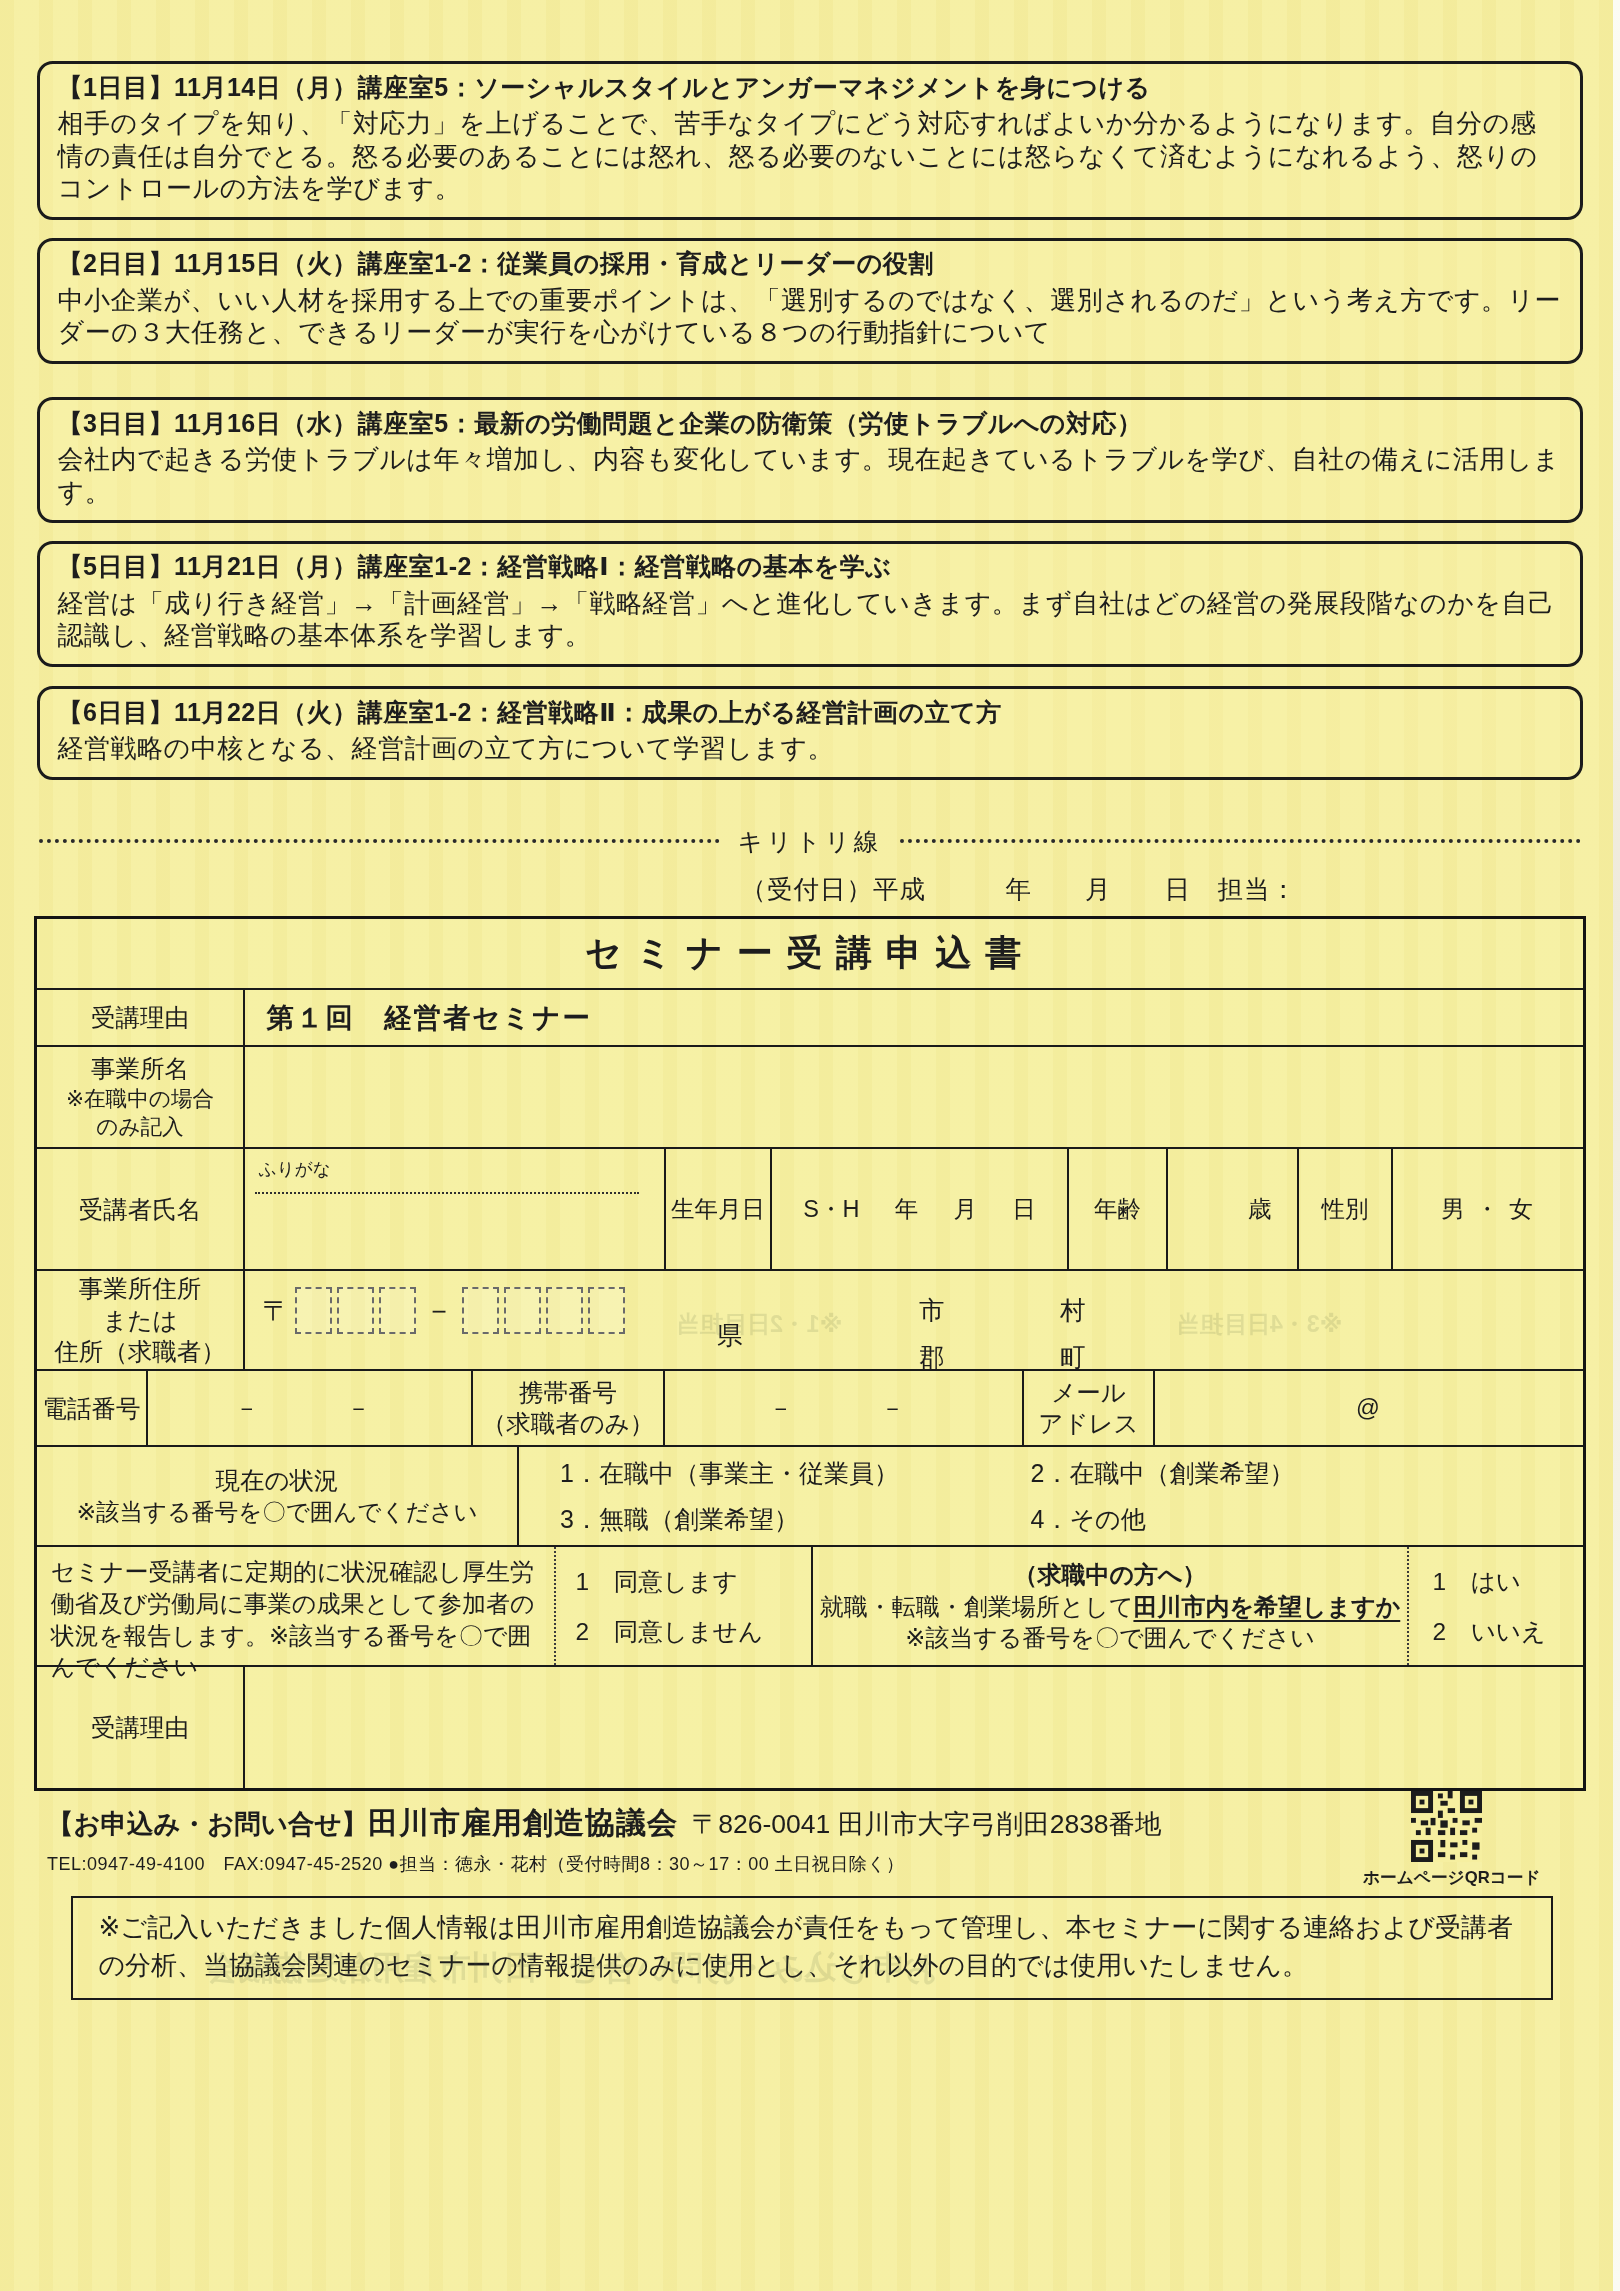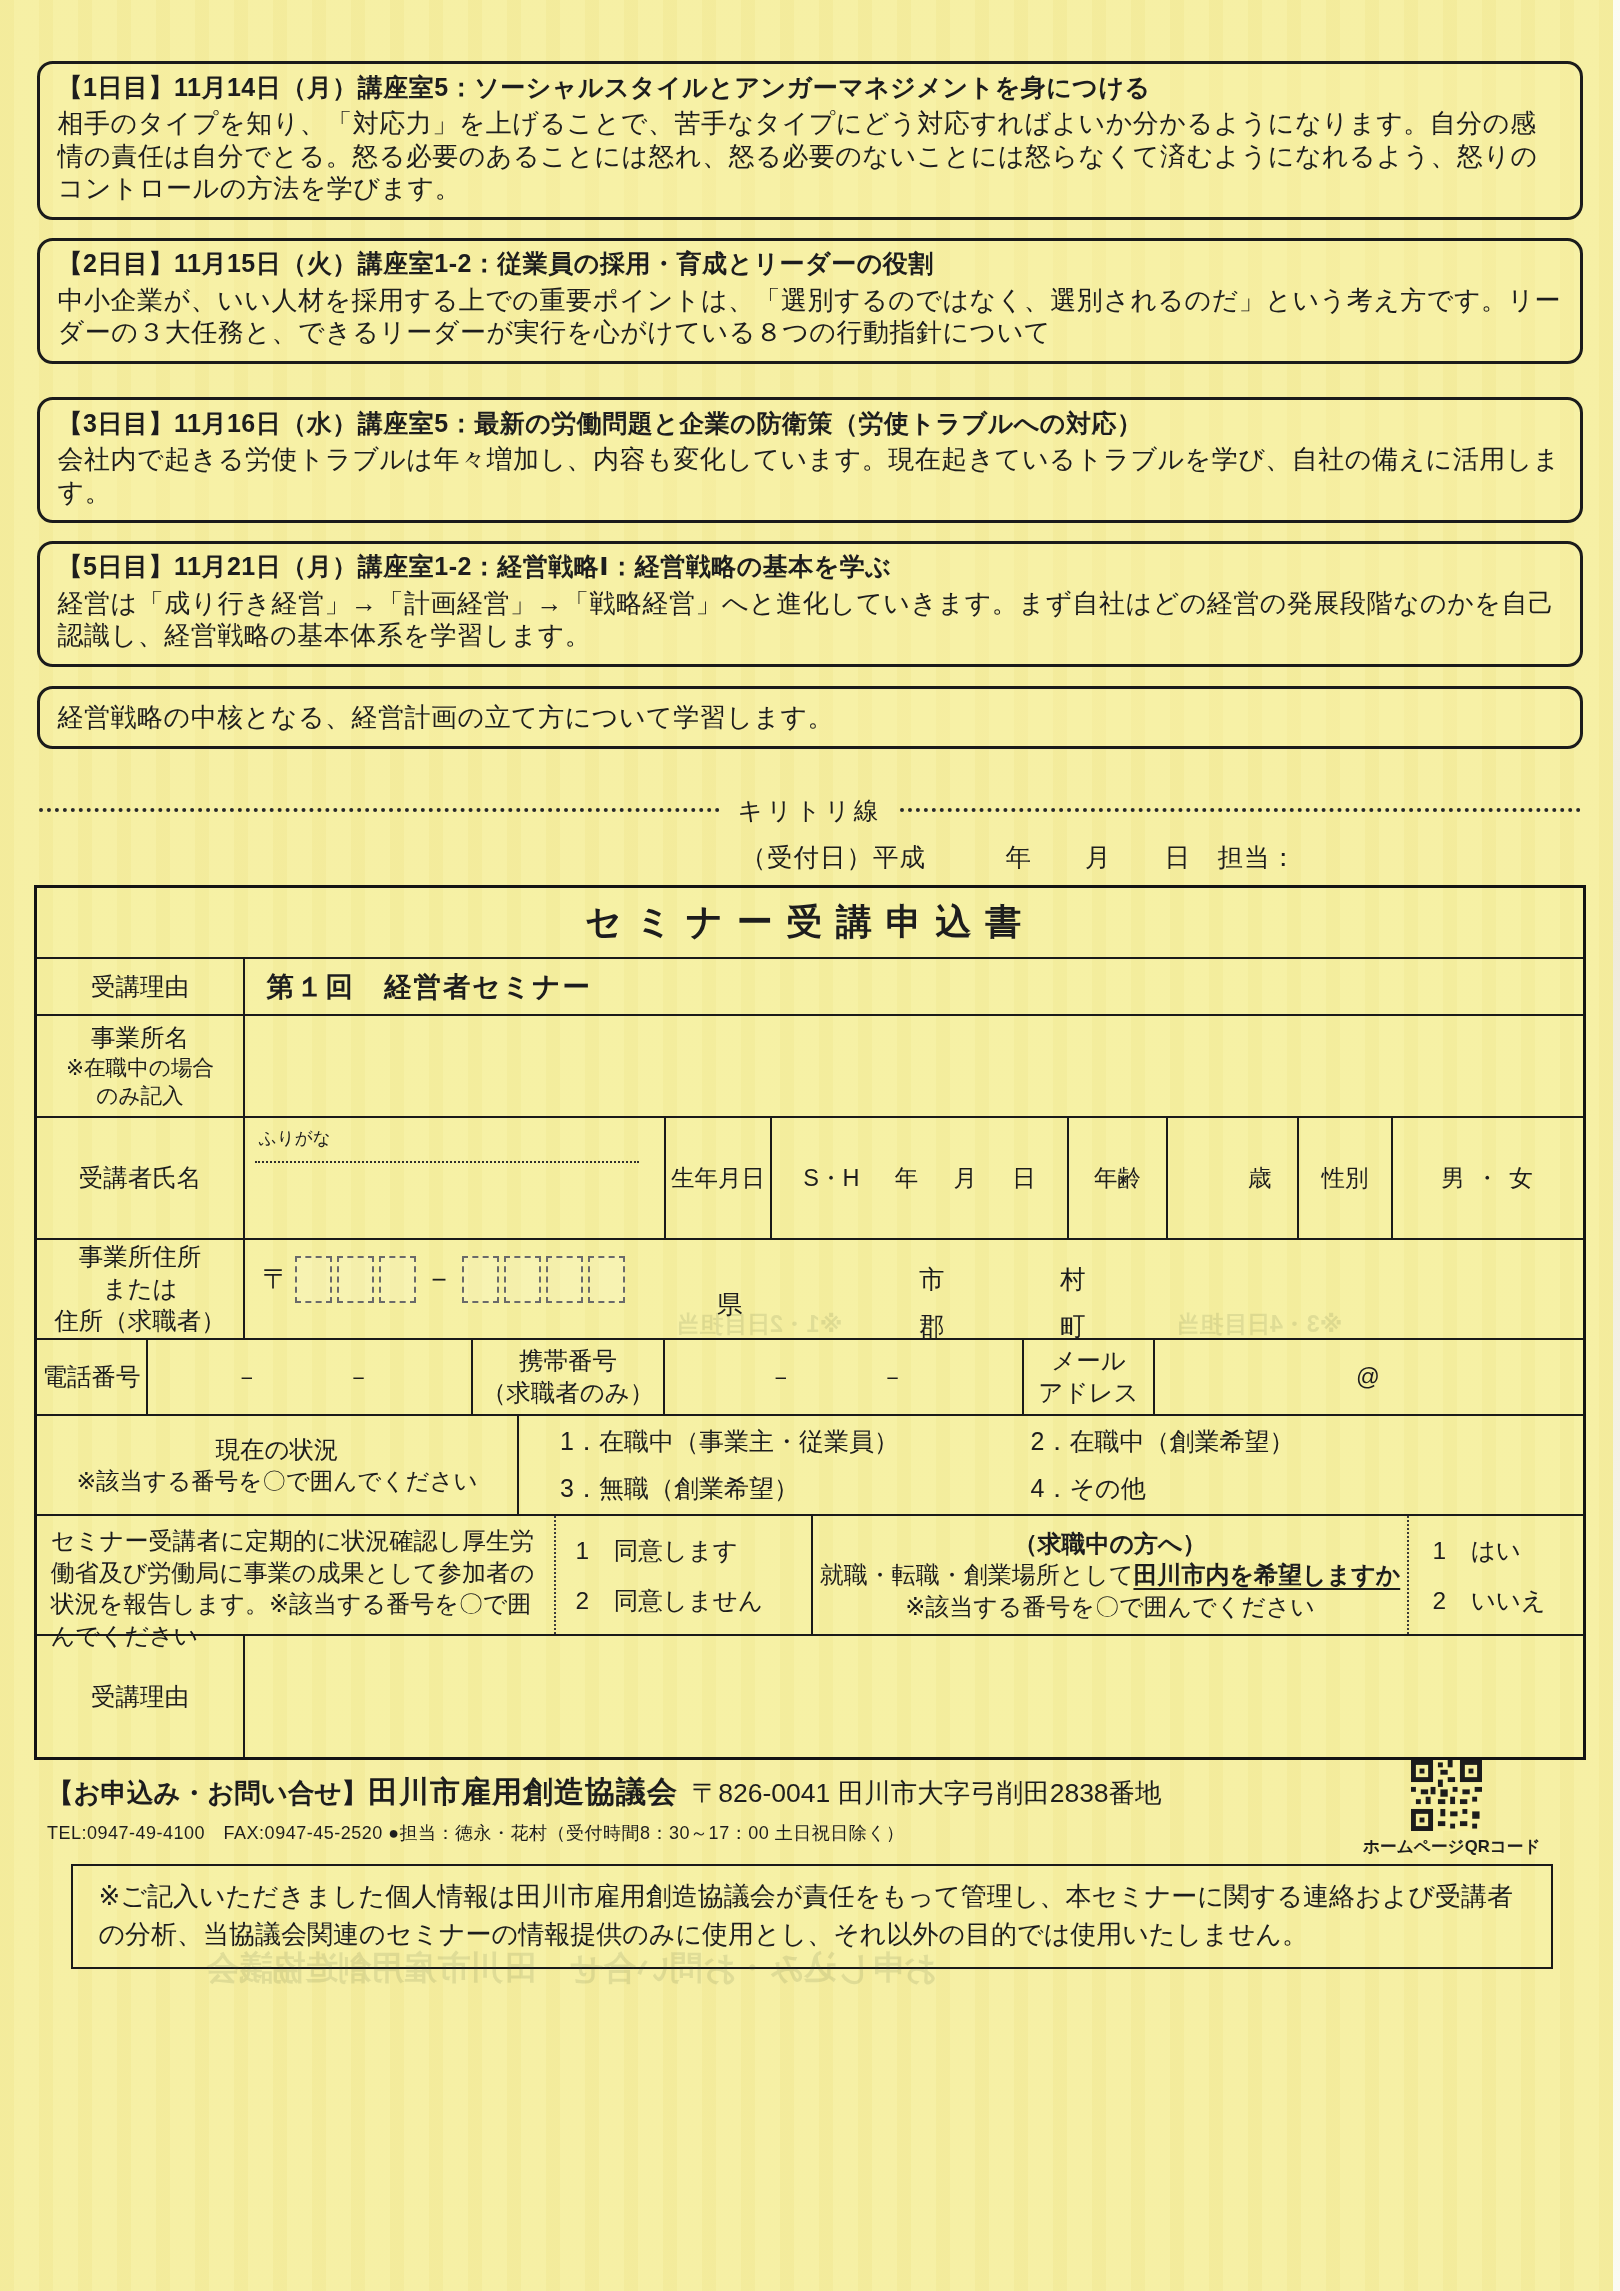--- a/index.html
+++ b/index.html
@@ -191,20 +191,21 @@
   </div>
   <div class="session-box" style="margin-bottom:17.6px;">
     <div class="session-title">【3日目】11月16日（水）講座室5：最新の労働問題と企業の防衛策（労使トラブルへの対応）</div>
     <div class="session-body">会社内で起きる労使トラブルは年々増加し、内容も変化しています。現在起きているトラブルを学び、自社の備えに活用します。</div>
   </div>
   <div class="session-box" style="margin-bottom:19.6px;">
     <div class="session-title">【5日目】11月21日（月）講座室1-2：経営戦略Ⅰ：経営戦略の基本を学ぶ</div>
     <div class="session-body">経営は「成り行き経営」→「計画経営」→「戦略経営」へと進化していきます。まず自社はどの経営の発展段階なのかを自己認識し、経営戦略の基本体系を学習します。</div>
   </div>
   <div class="session-box">
+    <div class="session-title">【6日目】11月22日（火）講座室1-2：経営戦略Ⅱ：成果の上がる経営計画の立て方</div>
     <div class="session-body">経営戦略の中核となる、経営計画の立て方について学習します。</div>
   </div>
 
   <div class="cutline">
     <div class="dots"></div>
     <div class="lbl">キリトリ線</div>
     <div class="dots"></div>
   </div>
 
   <div class="receipt-line">（受付日）平成　　　年　　月　　日　担当：</div>

